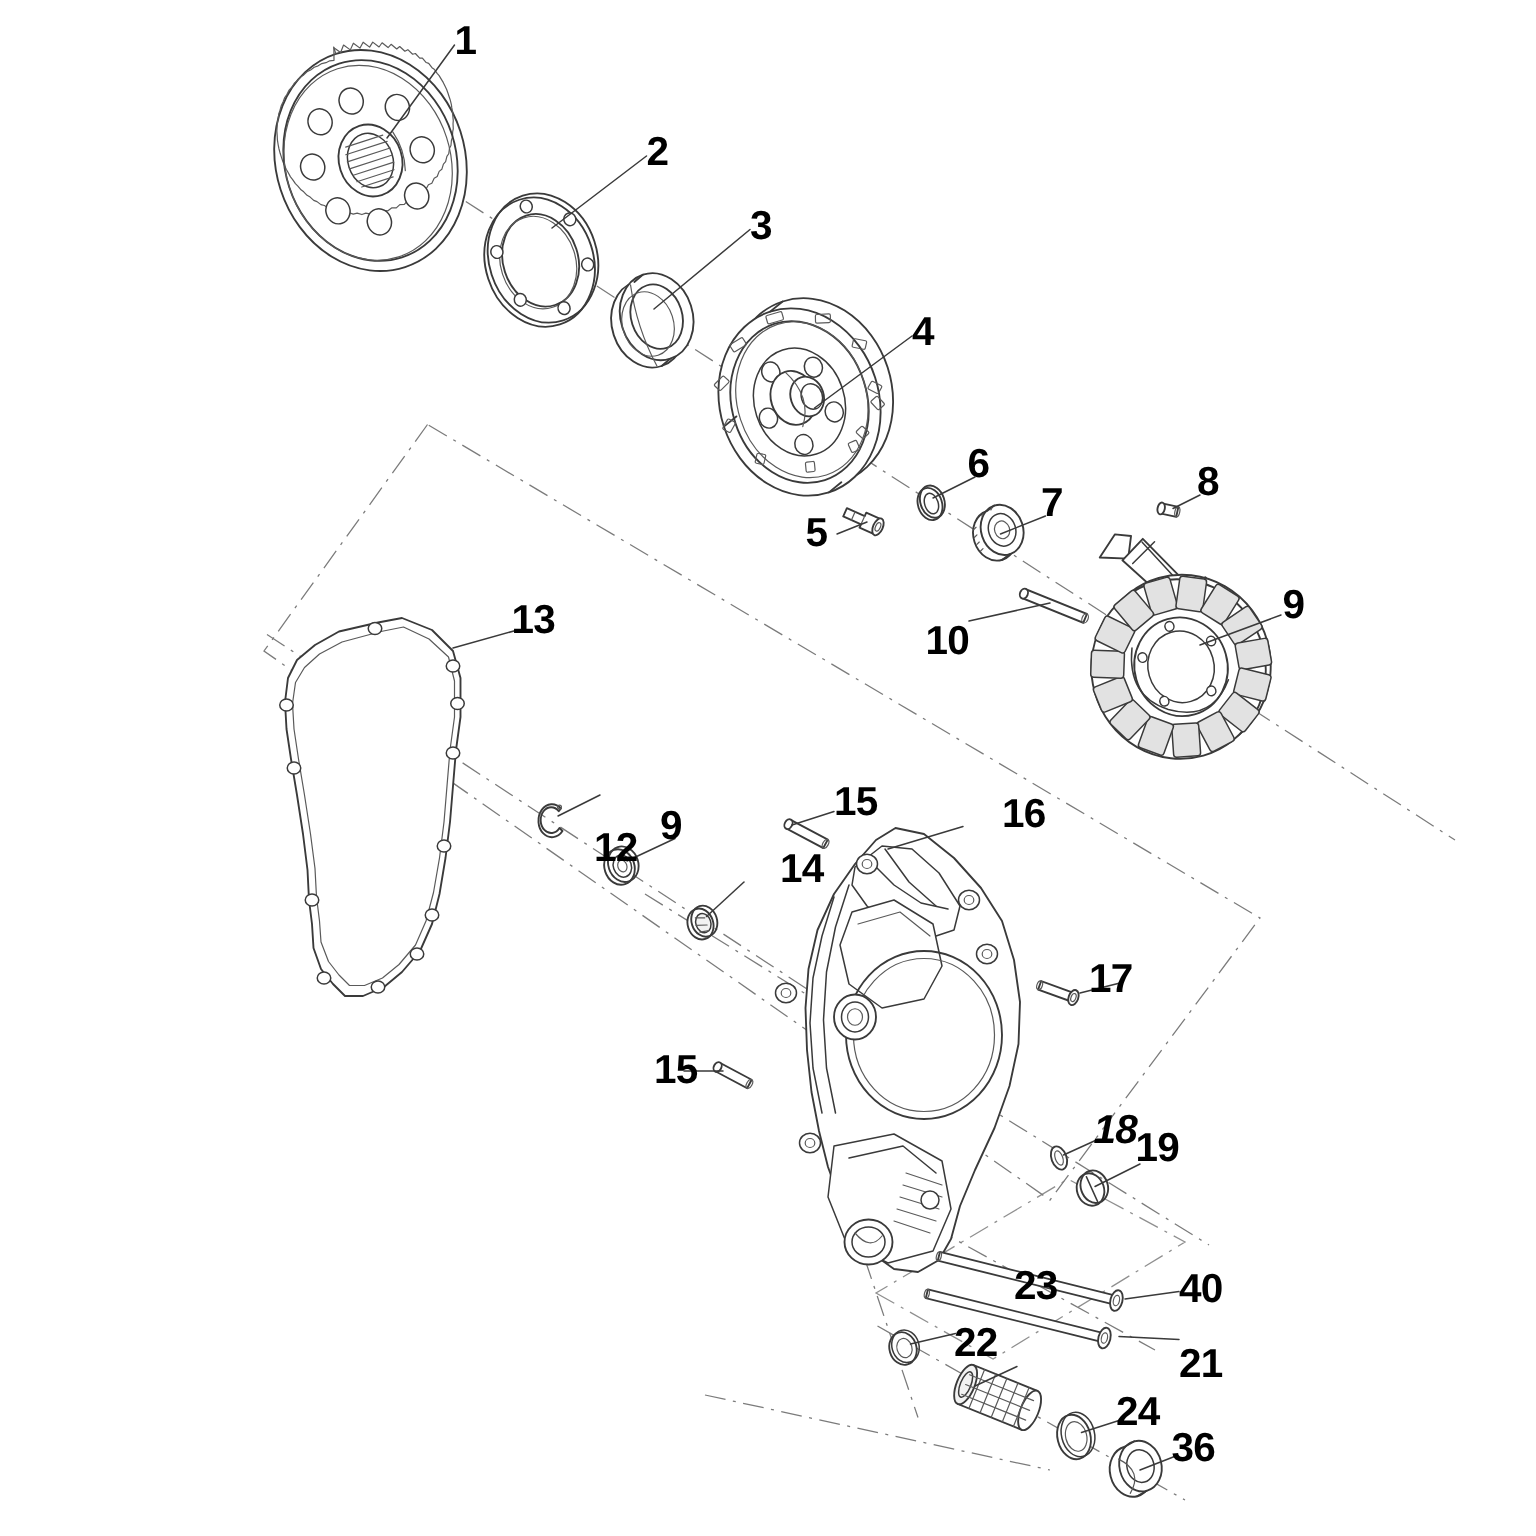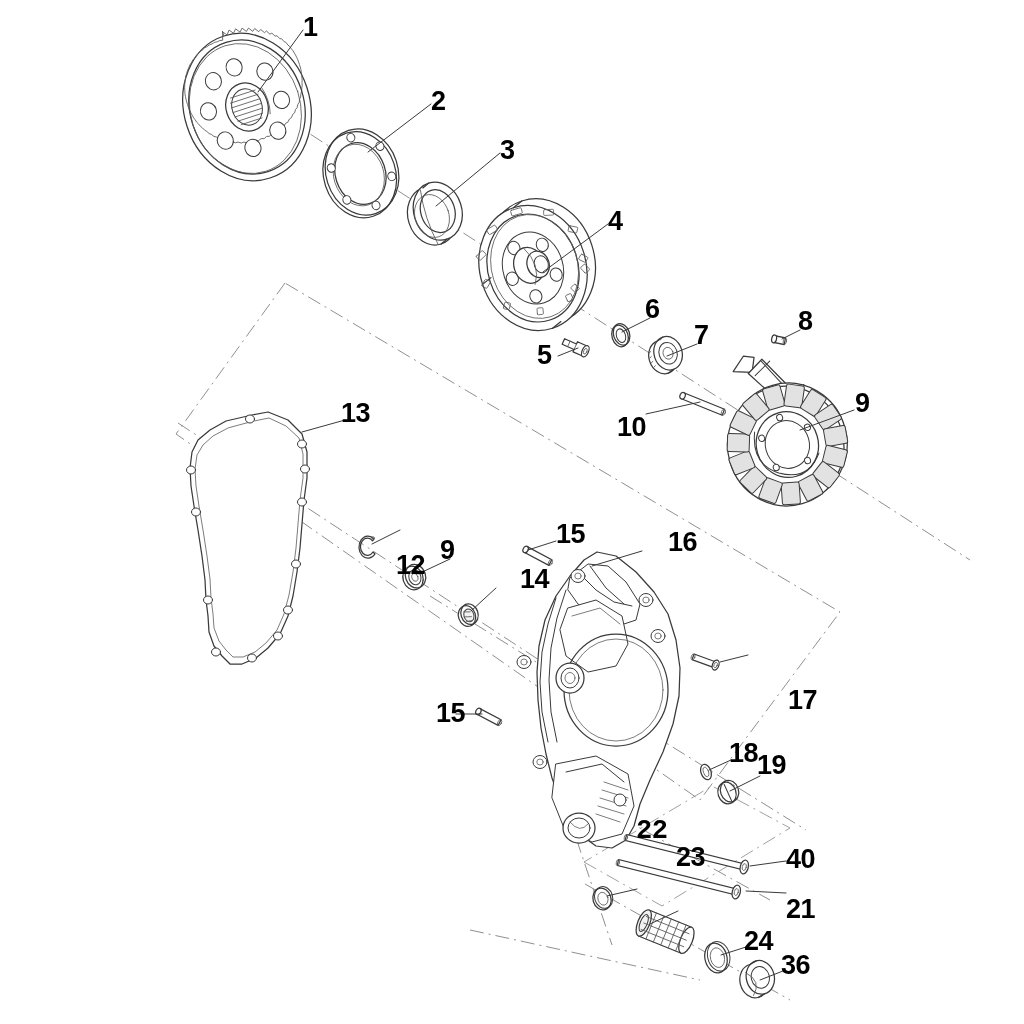--- a/index.html
+++ b/index.html
@@ -558,25 +558,25 @@
     <div class="callout" style="left:694px; top:322px;">7</div>
     <div class="callout" style="left:798px; top:308px;">8</div>
     <div class="callout" style="left:855px; top:390px;">9</div>
     <div class="callout" style="left:617px; top:414px;">10</div>
     <div class="callout" style="left:341px; top:400px;">13</div>
     <div class="callout" style="left:396px; top:508px;margin-top:44px;">12</div>
     <div class="callout" style="left:440px; top:537px;">9</div>
     <div class="callout" style="left:488px; top:566px;margin-left:32px;">14</div>
     <div class="callout" style="left:556px; top:521px;">15</div>
     <div class="callout" style="left:641px; top:529px;margin-left:27px;">16</div>
-    <div class="callout" style="left:788px; top:639px;margin-top:48px;">17</div>
-    <div class="callout" style="left:729px; top:740px;">18</div>
+    <div class="callout" style="left:726px; top:639px;">17</div>
+    <div class="callout" style="left:729px; top:740px;font-style:italic;">18</div>
     <div class="callout" style="left:757px; top:752px;">19</div>
     <div class="callout" style="left:786px; top:846px;">40</div>
     <div class="callout" style="left:786px; top:896px;">21</div>
     <div class="callout" style="left:436px; top:700px;">15</div>
-    <div class="callout" style="left:636px; top:818px;font-family:Liberation Mono, monospace;">22</div>
+    <div class="callout" style="left:636px; top:882px;">22</div>
     <div class="callout" style="left:676px; top:844px;">23</div>
     <div class="callout" style="left:744px; top:928px;">24</div>
     <div class="callout" style="left:781px; top:952px;">36</div>
   </div>
 
 </div>
 
 </body></html>

